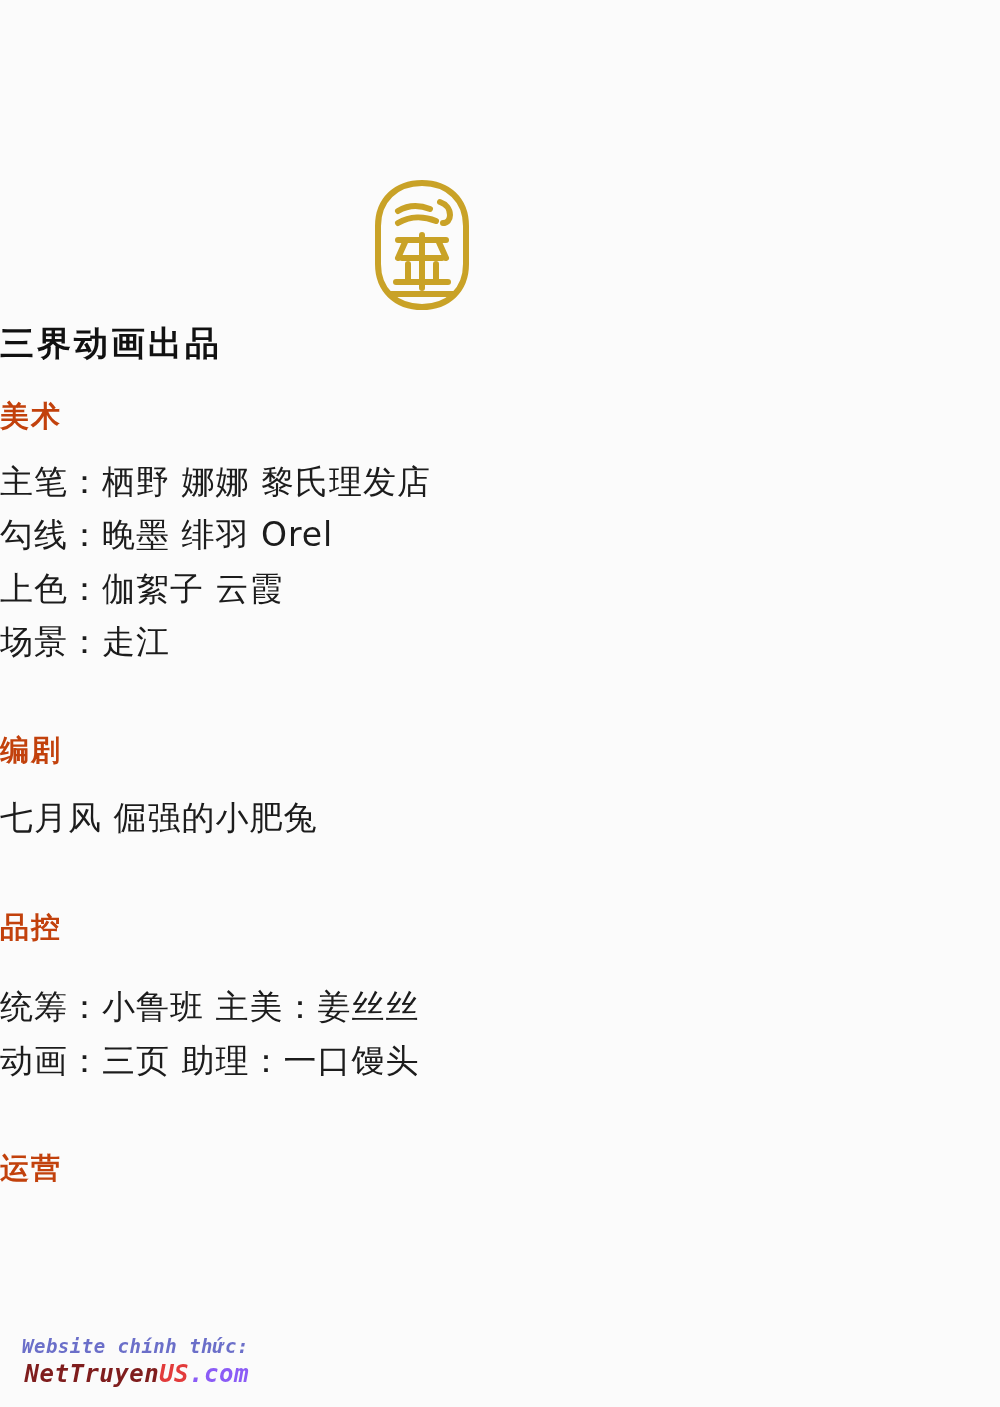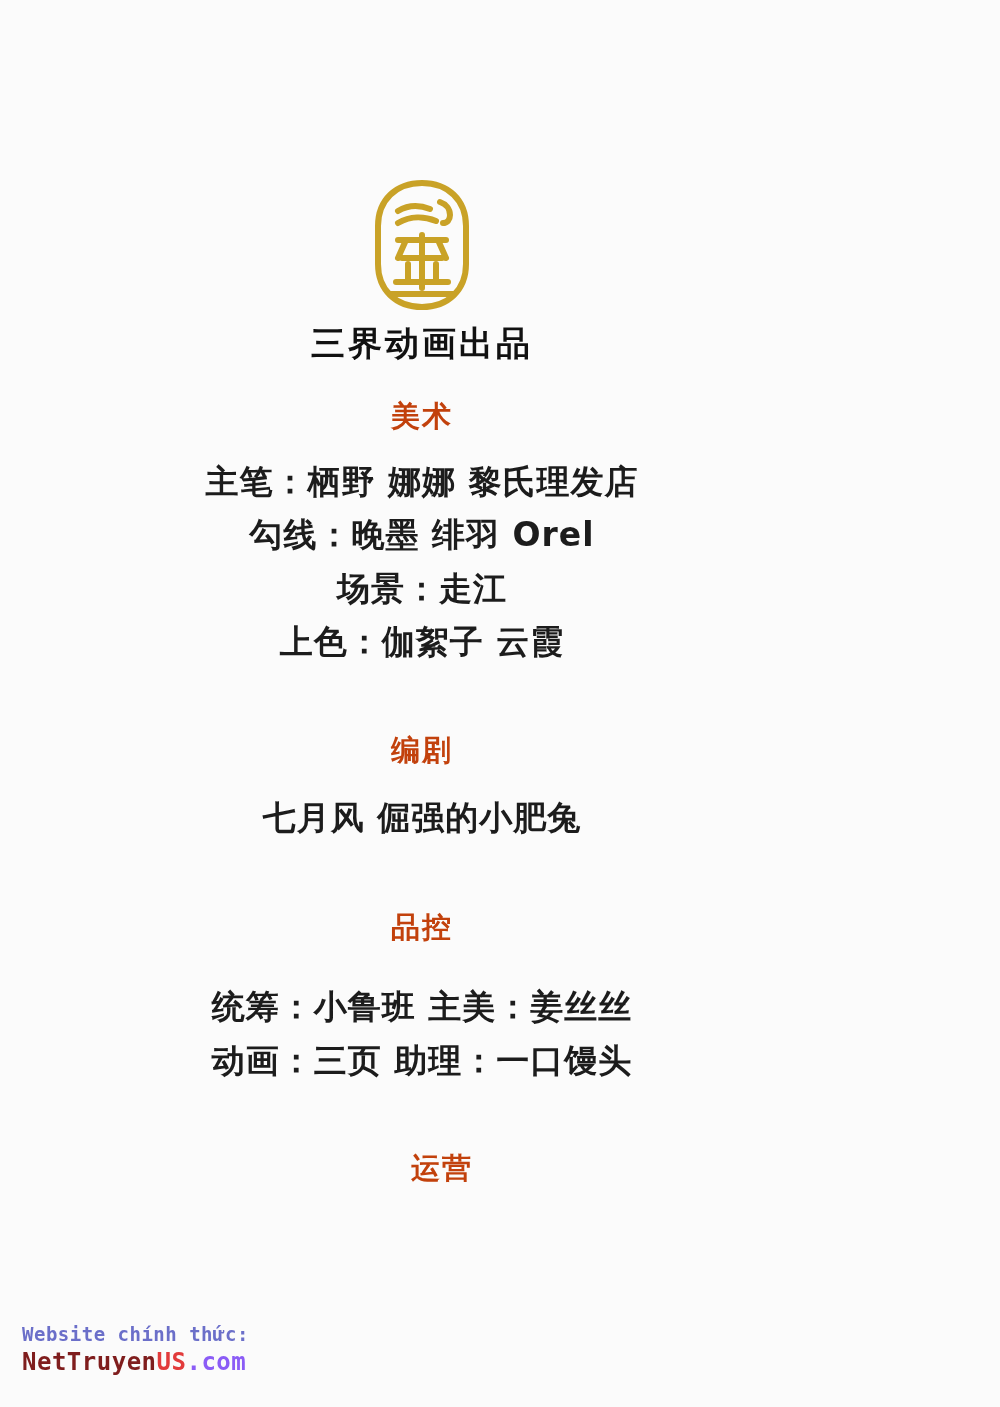--- a/index.html
+++ b/index.html
@@ -19,21 +19,21 @@
     position: absolute;
     inset: 0;
     background: #fbfbfb;
   }
 
   .credits {
     position: absolute;
     top: 0;
     left: 0;
     width: 844px;
-    text-align: center;
+    text-align: left;
     color: #1a1a1a;
   }
 
   
   .logo-wrap {
     margin-top: 175px;
     height: 140px;
     display: flex;
     align-items: center;
     justify-content: center;
@@ -60,52 +60,53 @@
     color: #c2410c;
     font-family: "DejaVu Sans", sans-serif;
   }
 
   .line {
     font-size: 33px;
     color: #1c1c1c;
     letter-spacing: 1px;
     line-height: 1.62;
     font-family: "DejaVu Sans", sans-serif;
-    font-weight: 700;
+    font-weight: 400;
   }
 
   .sec-art { margin-top: 30px; }
   .sec-art .section-title { margin-bottom: 18px; }
 
   .sec-writer { margin-top: 62px; }
   .sec-writer .section-title { margin-bottom: 20px; }
 
   .sec-qc { margin-top: 64px; }
   .sec-qc .section-title { margin-bottom: 32px; }
 
   .sec-ops { margin-top: 62px; }
-  .sec-ops .section-title { margin-bottom: 20px; padding-left: 40px; }
+  .sec-ops .section-title { margin-bottom: 20px; }
 
   .copyright {
     margin-top: 58px;
     font-size: 33px;
     letter-spacing: 1px;
     color: #1c1c1c;
     font-family: "DejaVu Sans", sans-serif;
   }
 
   
   .watermark {
     position: absolute;
     left: 22px;
-    bottom: 28px;
+    bottom: 16px;
     font-family: "DejaVu Sans Mono", monospace;
     font-weight: bold;
     line-height: 1.32;
-    text-align: left;
+    text-align: right;
+    font-style: italic;
   }
   .wm-line1 {
     font-size: 19px;
     color: #6b6fc9;
     letter-spacing: 0.5px;
   }
   .wm-line2 {
     font-size: 24px;
     letter-spacing: 0.5px;
   }
@@ -140,22 +141,22 @@
         </g>
       </svg>
     </div>
 
     <div class="studio">三界动画出品</div>
 
     <div class="sec-art">
       <div class="section-title">美术</div>
       <div class="line">主笔：栖野  娜娜  黎氏理发店</div>
       <div class="line">勾线：晚墨  绯羽  Orel</div>
+      <div class="line">上色：伽絮子  云霞</div>
       <div class="line">场景：走江</div>
-      <div class="line">上色：伽絮子  云霞</div>
     </div>
 
     <div class="sec-writer">
       <div class="section-title">编剧</div>
       <div class="line">七月风    倔强的小肥兔</div>
     </div>
 
     <div class="sec-qc">
       <div class="section-title">品控</div>
       <div class="line">统筹：小鲁班  主美：姜丝丝</div>

